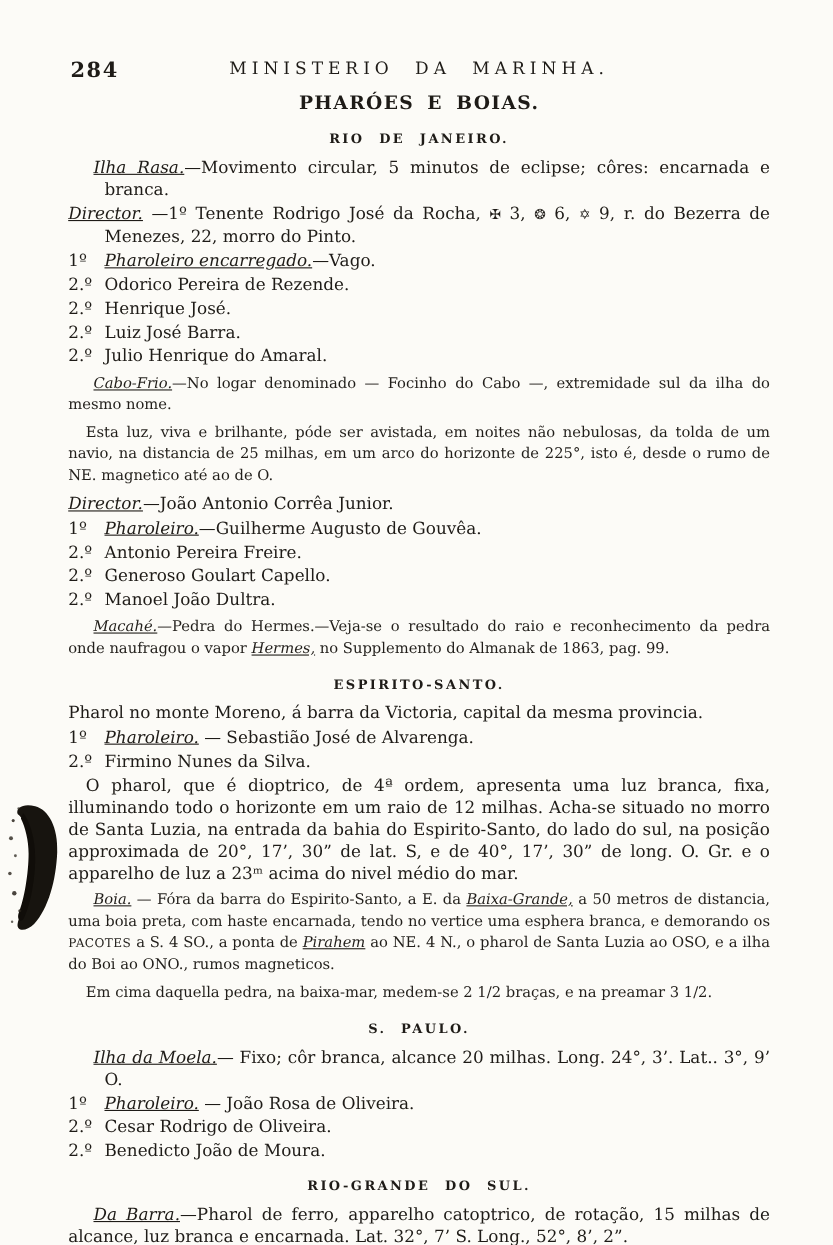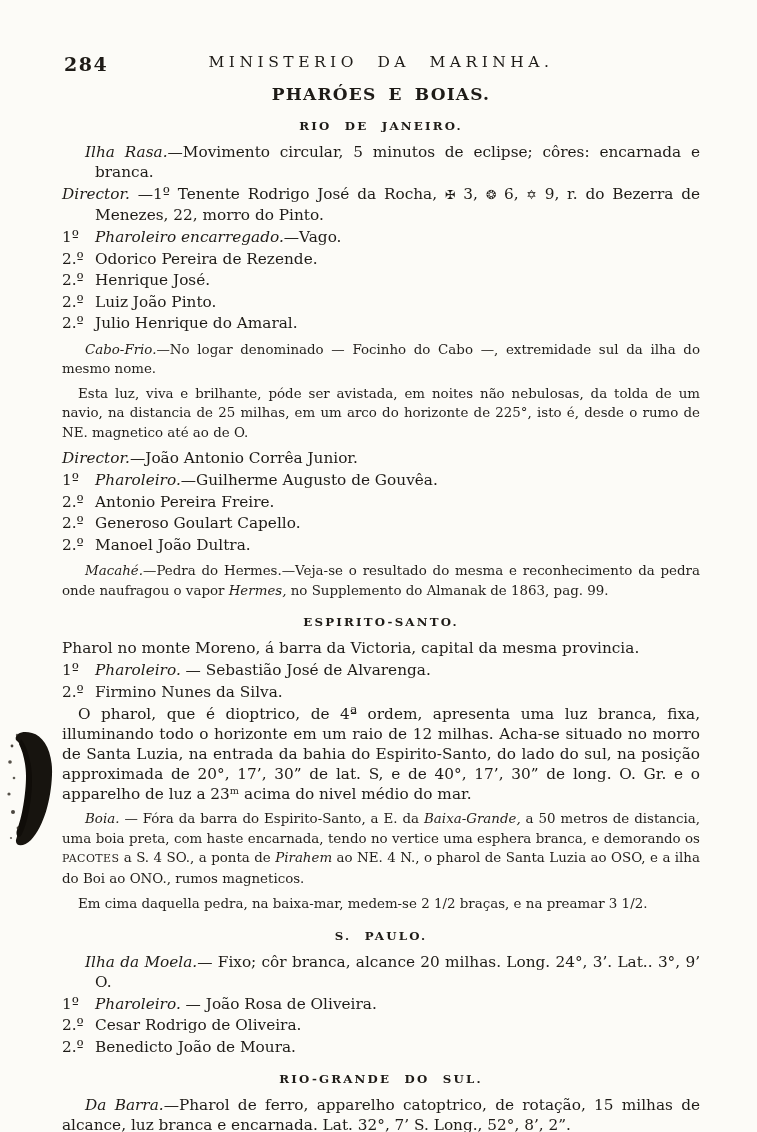--- a/index.html
+++ b/index.html
@@ -15,21 +15,21 @@
     border-radius:11px;
   }
   .header-row { position:relative; height:26px; }
   .pagenum { position:absolute; left:2px; top:3px; font-size:19px; font-weight:bold; letter-spacing:1.5px; }
   .ministry { text-align:center; font-weight:normal; font-size:15.5px; letter-spacing:4.5px; word-spacing:10px; padding-top:3px; }
   .doc-title { text-align:center; font-weight:bold; font-size:17px; letter-spacing:1.2px; word-spacing:5px; margin:8px 0 0 0; }
   .sec-heading { text-align:center; font-weight:bold; font-size:11.8px; letter-spacing:2.2px; word-spacing:7px; margin:15px 0 9px 0; }
   p { margin:0; line-height:20px; }
   .lg   { font-size:15.3px; }
   .note { font-size:13.4px; line-height:19.5px; color:#211e1a; }
-  .it   { font-style:italic; }
+  .it   { font-style:italic;text-decoration:underline; }
   .p-entry { margin-left:33px; text-indent:-10px; text-align:justify; }
   .p-hang  { margin-left:33px; text-indent:-33px; text-align:justify; }
   .ind16 { text-indent:16px; text-align:justify; }
   .ind23 { text-indent:23px; text-align:justify; }
   .p-plain { text-indent:0; }
   .keeper { display:flex; line-height:20.5px; margin-top:1px;justify-content:center; }
   .keeper .num { flex:0 0 33px; }
   .keeper .kbody { flex:1; }
   .medal { font-family:"DejaVu Sans", sans-serif; font-size:12.5px; }
   .sc-word { font-size:0.82em; letter-spacing:0.4px; }
@@ -75,21 +75,21 @@
     <div class="keeper lg">
       <span class="num">2.º</span>
       <span class="kbody">Odorico Pereira de Rezende.</span>
     </div>
     <div class="keeper lg">
       <span class="num">2.º</span>
       <span class="kbody">Henrique José.</span>
     </div>
     <div class="keeper lg">
       <span class="num">2.º</span>
-      <span class="kbody">Luiz João Pinto.</span>
+      <span class="kbody">Luiz José Barra.</span>
     </div>
     <div class="keeper lg">
       <span class="num">2.º</span>
       <span class="kbody">Julio Henrique do Amaral.</span>
     </div>
 
     <p class="note ind23 mt6"><span class="it">Cabo-Frio.</span><span>—No logar denominado — Focinho do Cabo —, extremidade sul da ilha do mesmo nome.</span></p>
 
     <p class="note ind16 mt5">Esta luz, viva e brilhante, póde ser avistada, em noites não nebulosas, da tolda de um navio, na distancia de 25 milhas, em um arco do horizonte de 225°, isto é, desde o rumo de NE. magnetico até ao de O.</p>
 
@@ -105,21 +105,21 @@
     </div>
     <div class="keeper lg">
       <span class="num">2.º</span>
       <span class="kbody">Generoso Goulart Capello.</span>
     </div>
     <div class="keeper lg">
       <span class="num">2.º</span>
       <span class="kbody">Manoel João Dultra.</span>
     </div>
 
-    <p class="note ind23 mt6"><span class="it">Macahé.</span><span>—Pedra do Hermes.—Veja-se o resultado do mesma e reconhecimento da pedra onde naufragou o vapor </span><span class="it">Hermes,</span><span> no Supplemento do Almanak de 1863, pag. 99.</span></p>
+    <p class="note ind23 mt6"><span class="it">Macahé.</span><span>—Pedra do Hermes.—Veja-se o resultado do raio e reconhecimento da pedra onde naufragou o vapor </span><span class="it">Hermes,</span><span> no Supplemento do Almanak de 1863, pag. 99.</span></p>
   </div>
 
   <div>
     <div class="sec-heading">ESPIRITO-SANTO.</div>
 
     <p class="lg p-plain">Pharol no monte Moreno, á barra da Victoria, capital da mesma provincia.</p>
 
     <div class="keeper lg mt2">
       <span class="num">1º</span>
       <span class="kbody"><span class="it">Pharoleiro.</span><span> — Sebastião José de Alvarenga.</span></span>

